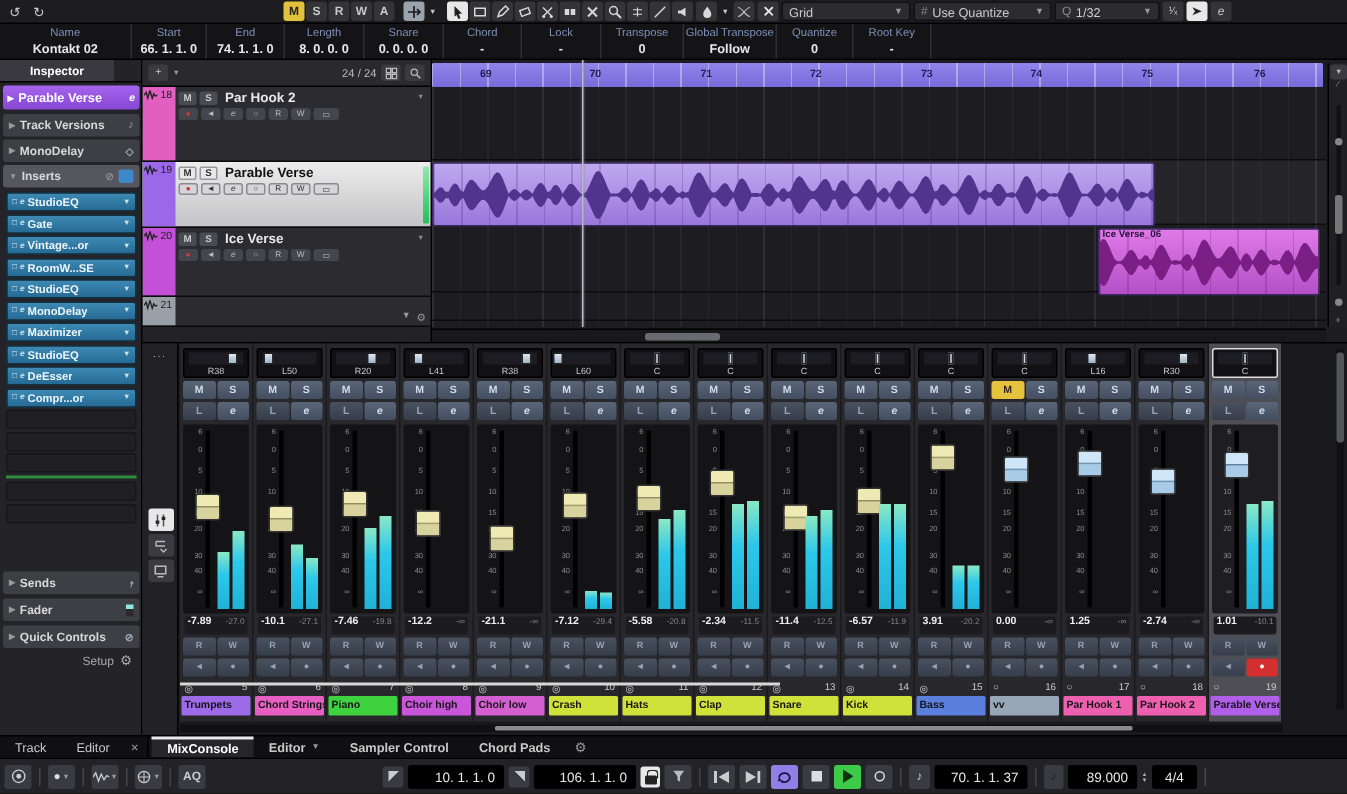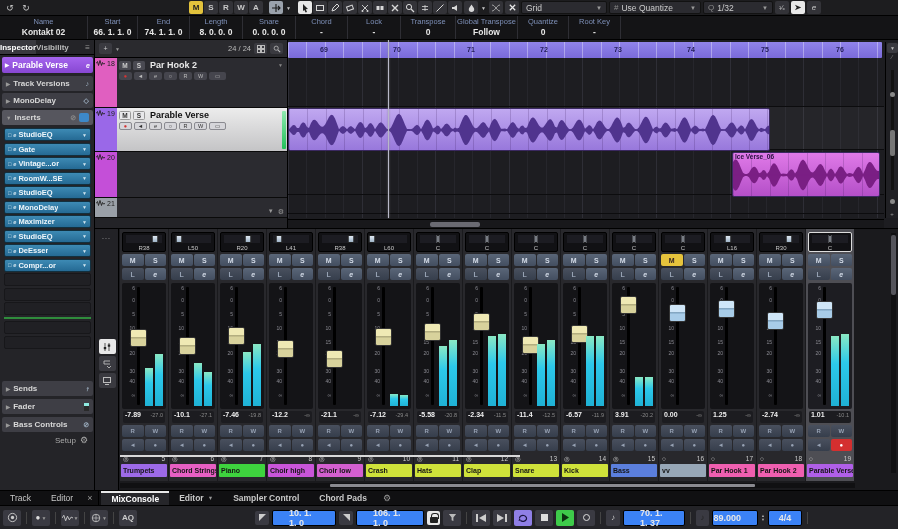--- a/index.html
+++ b/index.html
@@ -17,21 +17,21 @@
 .dd .dim{color:#8a8a8a;font-size:8px;}
 .autobar{display:flex;gap:1px;margin-left:2px;}
 
 .infoline{position:absolute;left:0;top:16px;width:898px;height:24px;background:#141416;border-bottom:1px solid #000;display:flex;}
 .if-col{border-right:1px solid #2e2e34;display:flex;flex-direction:column;align-items:center;justify-content:center;}
 .if-lab{font-size:7.5px;color:#7e90b8;line-height:10px;}
 .if-val{font-size:8.5px;color:#e8e8e8;font-weight:bold;line-height:11px;}
 
 .leftcol{position:absolute;left:0;top:40px;width:95px;height:450px;background:#242428;border-right:1px solid #000;}
 .insp-tabs{display:flex;height:15px;border-bottom:1px solid #000;align-items:center;font-size:8px;color:#bbb;}
-.insp-tab{padding:0 0;height:100%;display:flex;align-items:center;font-weight:bold;}
+.insp-tab{padding:0 20px;height:100%;display:flex;align-items:center;font-weight:bold;}
 .insp-tab.act{background:#39393f;color:#fff;}
 .trkhdr{position:absolute;left:2px;top:17px;width:91px;height:16px;border-radius:2px;background:linear-gradient(#a564ee,#8747d2);display:flex;align-items:center;color:#fff;font-size:8.5px;font-weight:bold;padding:0 3px;gap:3px;}
 .secbar{position:absolute;left:2px;width:91px;height:15px;border-radius:2px;background:#3e3e45;display:flex;align-items:center;font-size:8px;font-weight:bold;color:#d8d8d8;padding:0 4px;gap:3px;}
 .secbar .caret{font-size:5.5px;color:#999;}
 .secbar .ric{margin-left:auto;font-size:7px;color:#9ab;}
 .secbar.hl{background:#56565e;}
 .slotwrap{position:absolute;left:4px;top:88px;width:87px;}
 .slot{height:13px;margin-bottom:1.5px;border-radius:2px;background:linear-gradient(#3d8ab4,#256a94);border:1px solid #12303f;display:flex;align-items:center;gap:2px;padding:0 3px;color:#eef6fb;font-size:7.5px;font-weight:bold;}
 .slot .mini{font-size:5.5px;color:#cfe4ef;}
 .slot .dar{margin-left:auto;font-size:5px;color:#cfe4ef;}
@@ -125,21 +125,21 @@
 .tabsrow{position:absolute;left:0;top:490px;width:898px;height:15px;background:#101012;border-top:1px solid #000;display:flex;align-items:center;font-size:8.5px;}
 .ztab{padding:0 10px;height:100%;display:flex;align-items:center;gap:4px;color:#c8c8c8;font-weight:bold;}
 .ztab.act{background:#26262a;border-top:2px solid #e8e8e8;color:#fff;}
 .ztab .dar{font-size:5.5px;color:#999;}
 .tabsep{width:1px;height:100%;background:#000;margin:0 2px;}
 
 .transport{position:absolute;left:0;top:505px;width:898px;height:24px;background:#232327;border-top:1px solid #000;display:flex;align-items:center;gap:3px;padding:0 3px;}
 .tpbtn{height:16px;min-width:18px;background:#3a3a42;border-radius:2px;display:flex;align-items:center;justify-content:center;color:#ccc;font-size:8px;gap:1px;}
 .tpbtn.purple{background:#8f7fe6;color:#1a1440;}
 .tpbtn.green{background:#3ecb4a;color:#0c3310;}
-.tpval{height:16px;background:#3b82f6;border:1px solid #000;border-radius:2px;display:flex;align-items:center;justify-content:flex-end;padding:0 16px;font-size:9px;color:#e8e8e8;font-weight:bold;}
+.tpval{height:16px;background:#000000;border:1px solid #000;border-radius:2px;display:flex;align-items:center;justify-content:flex-end;padding:0 5px;font-size:9px;color:#e8e8e8;font-weight:normal;}
 .tpsep{width:1px;height:12px;background:#444;margin:0 2px;}
 .locflag{width:14px;height:14px;background:#3a3a42;border-radius:2px;display:flex;align-items:center;justify-content:center;}
 .lockbtn{width:13px;height:14px;background:#e8e8e8;border-radius:2px;position:relative;}
 .lockbtn:before{content:"";position:absolute;left:3.5px;top:2px;width:6px;height:5px;border:1.5px solid #222;border-bottom:none;border-radius:3px 3px 0 0;}
 .lockbtn:after{content:"";position:absolute;left:2.5px;top:6px;width:8px;height:6px;background:#222;border-radius:1px;}
 .stepper{display:flex;flex-direction:column;font-size:4px;color:#aaa;line-height:4px;justify-content:center;}
 svg{display:block;}
 </style>
 </head>
 <body>
@@ -432,21 +432,21 @@
         <span>Sends</span>
       <span class="ric">⭎</span>
     </div>
     <div class="secbar" style="top:359px">
       <span class="caret">▶</span>
         <span>Fader</span>
       <span class="ric" style="width:5px;height:8px;background:linear-gradient(#8eeae0 40%,#2a2a2a 40%);display:inline-block"></span>
     </div>
     <div class="secbar" style="top:377px">
       <span class="caret">▶</span>
-        <span>Bass Controls</span>
+        <span>Quick Controls</span>
       <span class="ric">⊘</span>
     </div>
     <div class="setuprow">
       <span>Setup</span>
         <span style="font-size:9px">⚙</span>
     </div>
   </div>
 
   <div class="projzone">
     <div class="tracklist">
@@ -522,20 +522,37 @@
             </div>
             <div class="tmeter"></div>
           </div>
           <div class="trow" style="height: 46px;">
             <div class="tstrip" style="background:#c44fd8">
               <svg width="9" height="7" viewBox="0 0 9 7">
                 <path d="M0 3.5l1.5-2 1 4 1.5-5 1.5 5 1-3 1 1.5L9 3.5" stroke="#222" fill="none" stroke-width=".9"></path>
               </svg>
               <span>20</span>
             </div>
+            <div class="tbody">
+              <div class="trow1">
+                <span class="msq">M</span>
+                <span class="msq">S</span>
+                <span class="tname">Ice Verse</span>
+                <span style="font-size:5px;color:#888">▼</span>
+              </div>
+              <div class="trow2">
+                <span class="tbtn2 rec">●</span>
+                <span class="tbtn2">◄</span>
+                <span class="tbtn2" style="font-style:italic">e</span>
+                <span class="tbtn2">○</span>
+                <span class="tbtn2">R</span>
+                <span class="tbtn2">W</span>
+                <span class="tbtn2" style="width:17px">▭</span>
+              </div>
+            </div>
           </div>
           <div class="trow" style="height: 20px;">
             <div class="tstrip" style="background:#9aa0a8">
               <svg width="9" height="7" viewBox="0 0 9 7">
                 <path d="M0 3.5l1.5-2 1 4 1.5-5 1.5 5 1-3 1 1.5L9 3.5" stroke="#222" fill="none" stroke-width=".9"></path>
               </svg>
               <span>21</span>
             </div>
           </div>
         </div>

